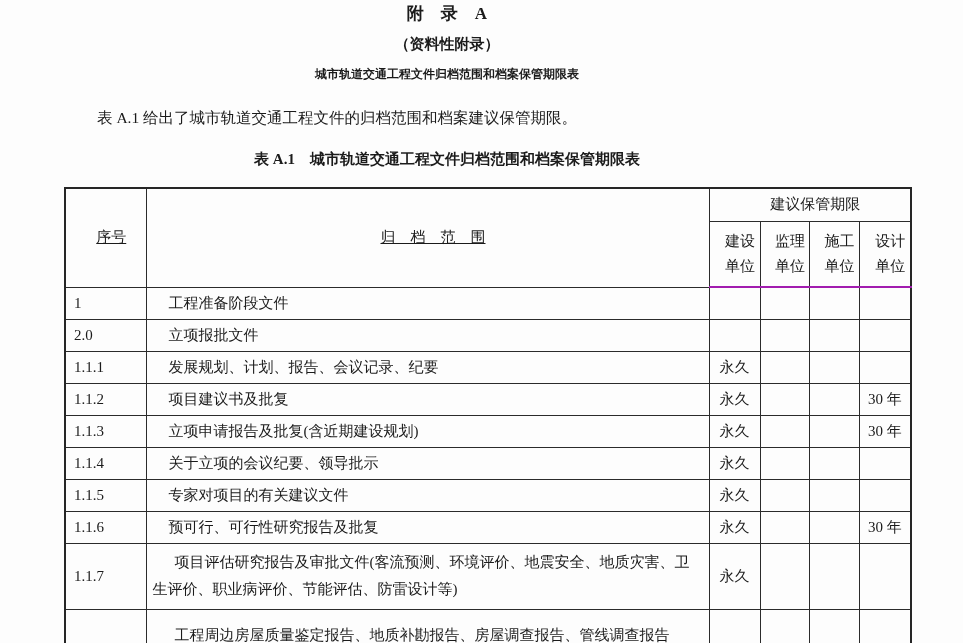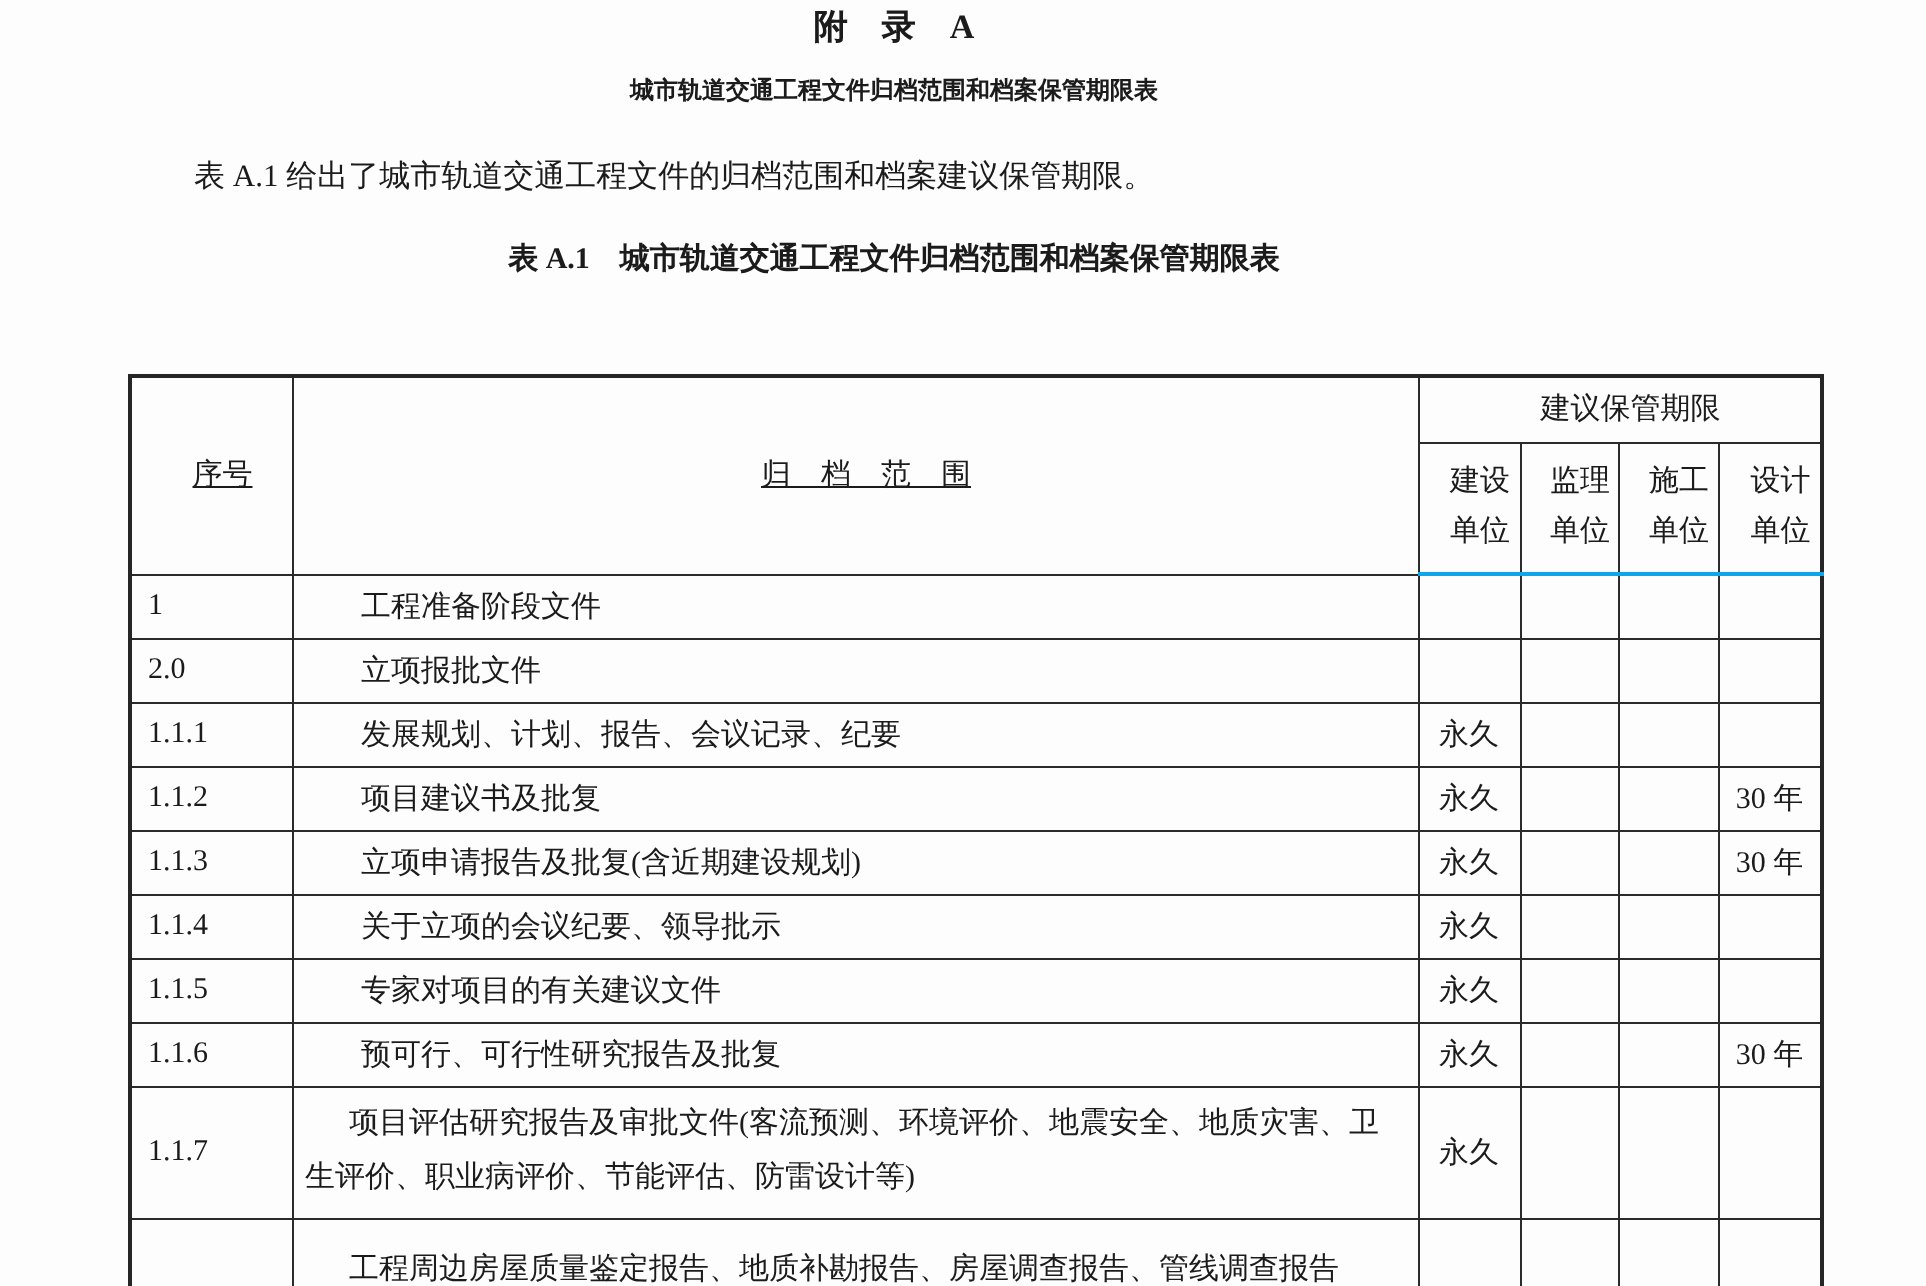--- a/index.html
+++ b/index.html
@@ -75,31 +75,31 @@
   tr.cutrow   { height: 60px; }
   .hd {
     text-align: center;
     padding-left: 12px;
   }
   td.merged-hd {
     border-bottom: 2px solid #262626;
     text-decoration: underline;
   }
   tr.headrow2 td {
-    border-bottom: 2px solid #0ea5e9;
+    border-bottom: 2px solid #a21caf;
   }
   .unit-hd div {
     line-height: 25px;
   }
   .no-cell {
     padding-left: 8px;
     font-size: 14.5px;
   }
   .scope-cell {
-    padding-left: 34px;
+    padding-left: 22px;
   }
   .val-cell {
     text-align: center;
     font-size: 14.5px;
   }
   tr.tallrow .scope-cell,
   tr.cutrow .scope-cell {
     padding: 4px 8px 4px 6px;
     text-indent: 22px;
     line-height: 27px;
@@ -113,20 +113,21 @@
   tr.cutrow .no-cell {
     padding-top: 16px;
   }
 </style>
 </head>
 <body>
 
 <div class="page">
 
   <div class="h-appendix">附　录　A</div>
+  <div class="h-note">（资料性附录）</div>
   <div class="h-title">城市轨道交通工程文件归档范围和档案保管期限表</div>
   <div class="para">表 A.1 给出了城市轨道交通工程文件的归档范围和档案建议保管期限。</div>
   <div class="table-caption">表 A.1　城市轨道交通工程文件归档范围和档案保管期限表</div>
 
   <table class="main">
     <colgroup>
       <col style="width:81px">
       <col style="width:563px">
       <col style="width:51px">
       <col style="width:49px">

